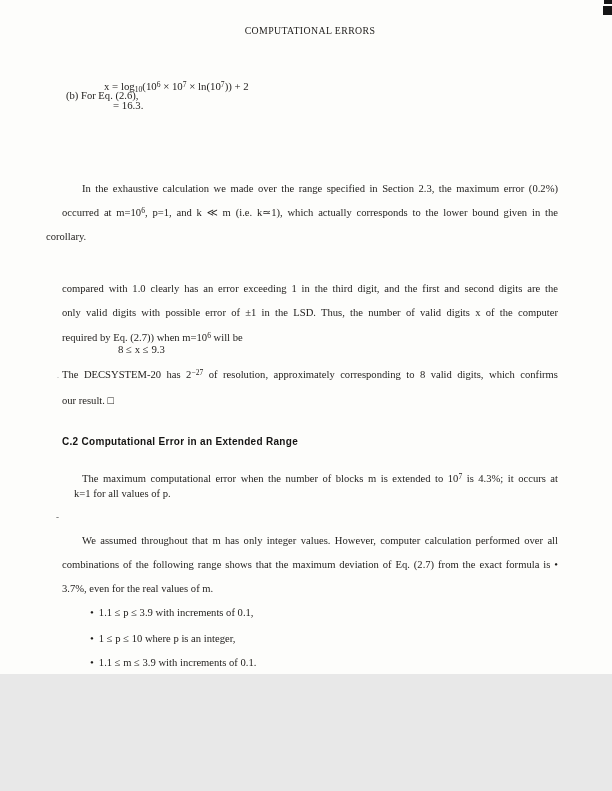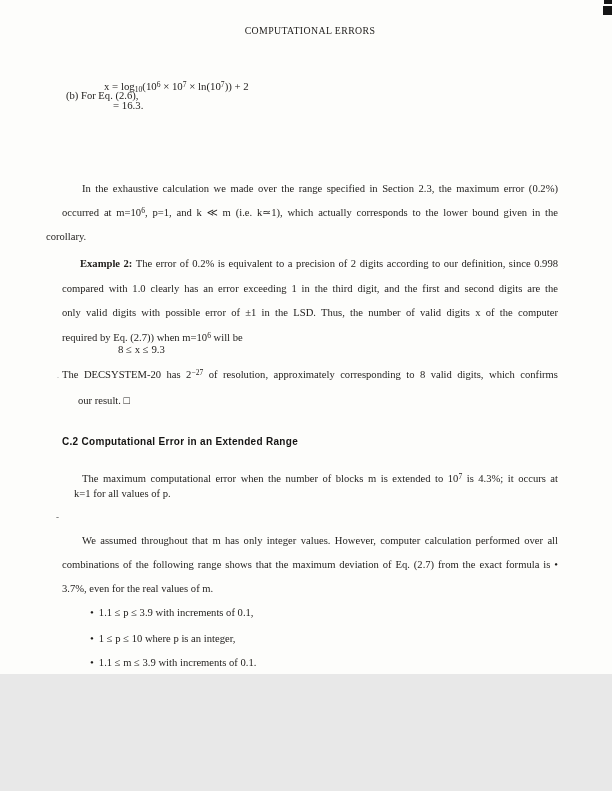--- a/index.html
+++ b/index.html
@@ -57,29 +57,28 @@
   <div class="ln" style="left:66px; top:61px;margin-top:28px;">(b) For Eq. (2.6),</div>
 
   <div class="ln eq" style="left:104px; top:80px;"><span>x = log</span><sub>10</sub><span>(10</span><sup>6</sup><span> × 10</span><sup>7</sup><span> × ln(10</span><sup>7</sup><span>)) + 2</span></div>
   <div class="ln eq" style="left:113px; top:99px;">= 16.3.</div>
 
 
   <div class="ln jus w476" style="left:82px; top:182px;">In the exhaustive calculation we made over the range specified in Section 2.3, the maximum error (0.2%)</div>
   <div class="ln jus w496" style="left:62px; top:206px;"><span>occurred at m=10</span><sup>6</sup><span>, p=1, and k ≪ m (i.e. k≃1), which actually corresponds to the lower bound given in the</span></div>
   <div class="ln" style="left:46px; top:230px;">corollary.</div>
 
-  <div class="ln jus w478" style="left:80px; top:257px; width:478px;"><b>Example 2:</b><span> The error of 0.2% is equivalent to a precision of 2 digits according to our definition, since 0.998</span></div>
   <div class="ln jus w496" style="left:62px; top:282px;">compared with 1.0 clearly has an error exceeding 1 in the third digit, and the first and second digits are the</div>
   <div class="ln jus w496" style="left:62px; top:306px;">only valid digits with possible error of ±1 in the LSD.  Thus, the number of valid digits x of the computer</div>
   <div class="ln" style="left:62px; top:331px;"><span>required by Eq. (2.7)) when m=10</span><sup>6</sup><span> will be</span></div>
 
   <div class="ln eq" style="left:118px; top:343px;">8 ≤ x ≤ 9.3</div>
 
   <div class="ln jus w496" style="left:62px; top:368px;"><span>The DECSYSTEM-20 has 2</span><sup>−27</sup><span> of resolution, approximately corresponding to 8 valid digits, which confirms</span></div>
-  <div class="ln" style="left:62px; top:394px;margin-left:16px;">our result.  □</div>
+  <div class="ln" style="left:62px; top:394px;">our result.  □</div>
 
   <div class="section-heading">C.2 Computational Error in an Extended Range</div>
 
   <div class="ln jus w476" style="left:82px; top:472px;"><span>The maximum computational error when the number of blocks m is extended to 10</span><sup>7</sup><span> is 4.3%; it occurs at</span></div>
   <div class="ln" style="left:62px; top:487px;padding-left:12px;">k=1 for all values of p.</div>
 
   <div class="stray-mark s2">.</div>
   <div class="stray-mark">-</div>
 
   <div class="ln jus w476" style="left:82px; top:534px;">We assumed throughout that m has only integer values.  However, computer calculation performed over all</div>

